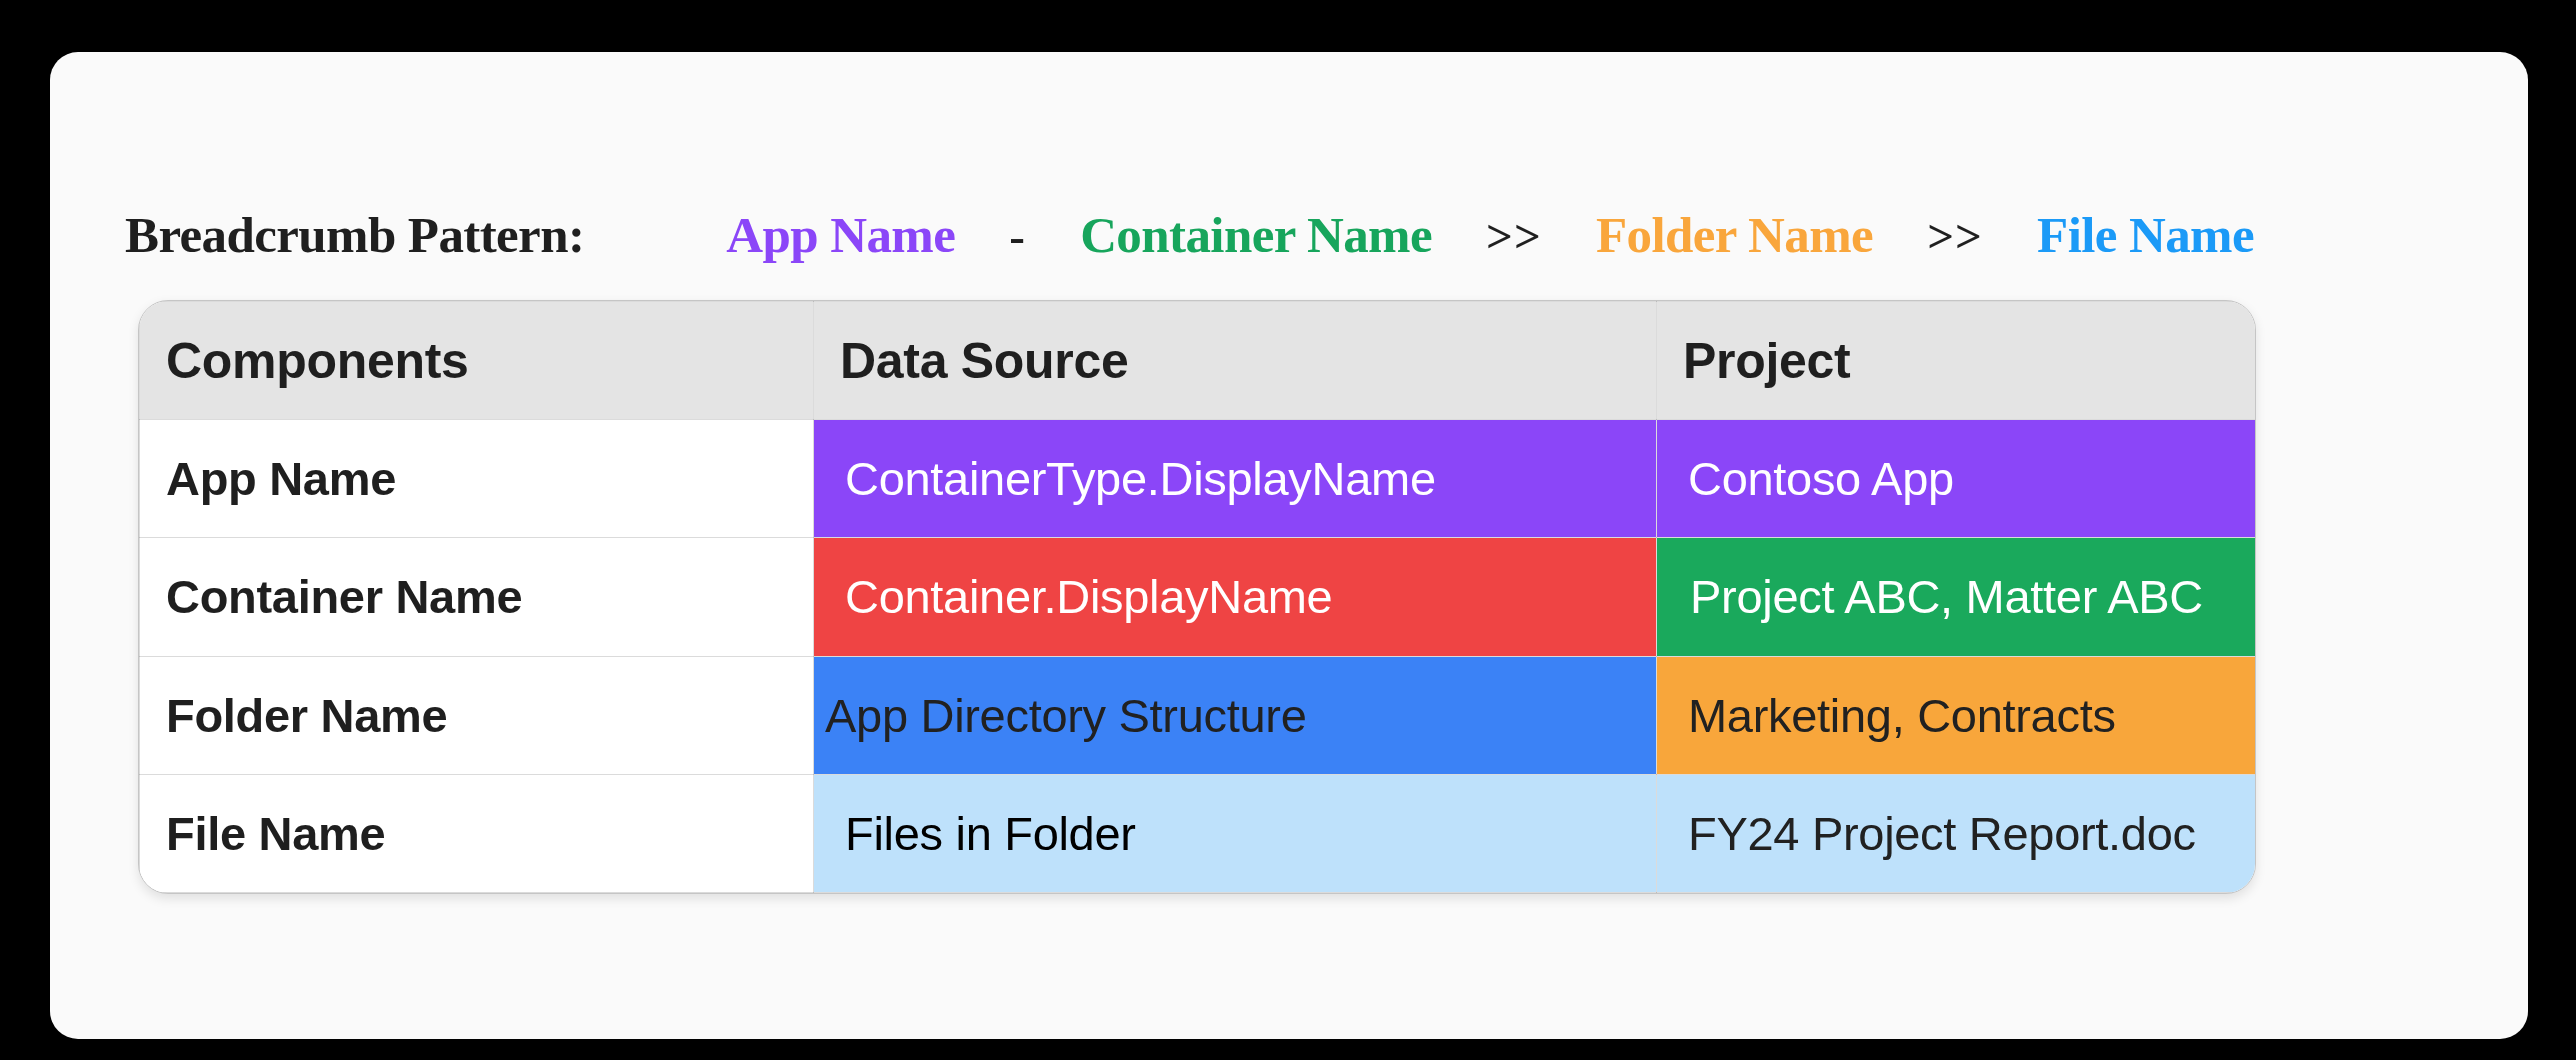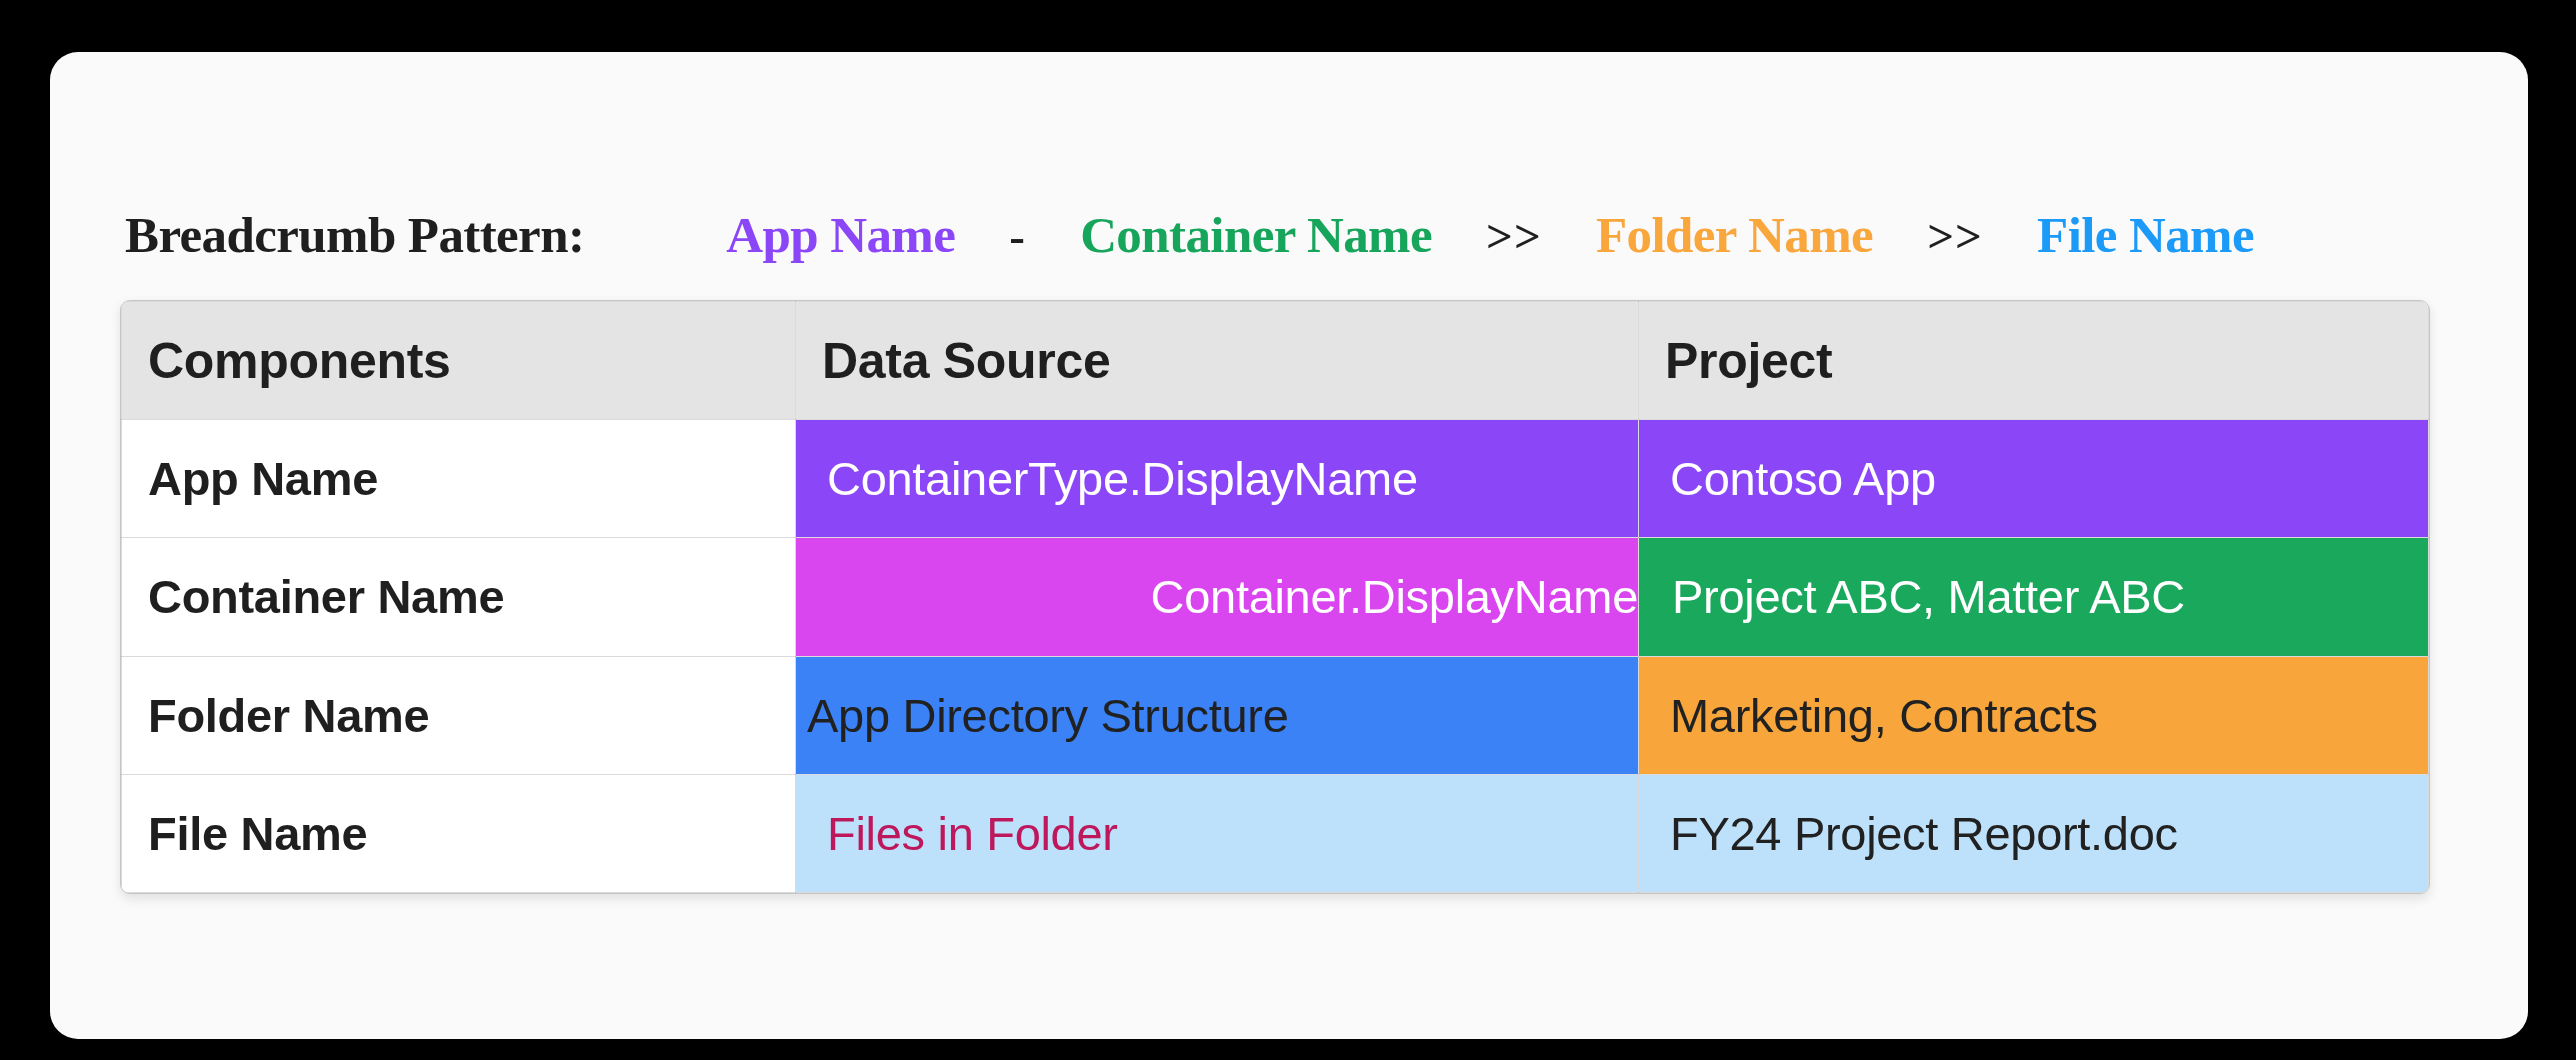--- a/index.html
+++ b/index.html
@@ -45,26 +45,26 @@
     font-family: Liberation Serif, serif;
   }
   .breadcrumb .bc-label { margin-right: 142px; }
   .breadcrumb .bc-item  { margin-right: 54px; }
   .breadcrumb .bc-item:last-child { margin-right: 0; }
   .breadcrumb .bc-sep { font-size: 47px; letter-spacing: 1.2px; }
 
   
   .table-wrap {
     position: absolute;
-    left: 70px;
+    left: 88px;
     top: 248px;
-    width: 2310px;
+    width: 2118px;
     height: 594px;
     border: 1.8px solid #c5c5c5;
-    border-radius: 10px;
+    border-radius: 30px;
     overflow: hidden;
     background: #ffffff;
     box-shadow: 0 4.7px 10.7px rgba(0,0,0,0.10);
   }
 
   table.pattern-table {
     width: 100%;
     height: 100%;
     border-collapse: collapse;
     table-layout: fixed;
@@ -145,33 +145,33 @@
         </tr>
 
         <tr>
           <td class="comp-cell" style="color: rgb(31, 31, 31);">App Name</td>
           <td class="val-cell" style="color: rgb(255, 255, 255); background-color: rgb(139, 70, 248);">ContainerType.DisplayName</td>
           <td class="val-cell" style="color: rgb(255, 255, 255); background-color: rgb(139, 70, 248);">Contoso App</td>
         </tr>
 
         <tr>
           <td class="comp-cell" style="color: rgb(31, 31, 31);">Container Name</td>
-          <td class="val-cell" style="color: rgb(255, 255, 255); background-color: #d946ef; text-align: right;">Container.DisplayName</td>
+          <td class="val-cell" style="color: rgb(255, 255, 255); background-color: #ef4444;">Container.DisplayName</td>
           <td class="val-cell" style="color: rgb(255, 255, 255); background-color: rgb(26, 169, 92); padding-left: 33px;">Project ABC, Matter ABC</td>
         </tr>
 
         <tr>
           <td class="comp-cell" style="color: rgb(31, 31, 31);">Folder Name</td>
           <td class="val-cell" style="color: rgb(33, 33, 33); background-color: #3b82f6; padding-left: 11px;">App Directory Structure</td>
           <td class="val-cell" style="color: rgb(33, 33, 33); background-color: rgb(248, 166, 59);">Marketing, Contracts</td>
         </tr>
 
         <tr>
           <td class="comp-cell" style="color: rgb(31, 31, 31);">File Name</td>
-          <td class="val-cell" style="color: #be185d; background-color: rgb(190, 225, 251);">Files in Folder</td>
+          <td class="val-cell" style="color: #000000; background-color: rgb(190, 225, 251);">Files in Folder</td>
           <td class="val-cell" style="color: rgb(33, 33, 33); background-color: rgb(190, 225, 251);">FY24 Project Report.doc</td>
         </tr>
 
       </tbody>
         </table>
     </div>
 
   </div>
 </div>
 

